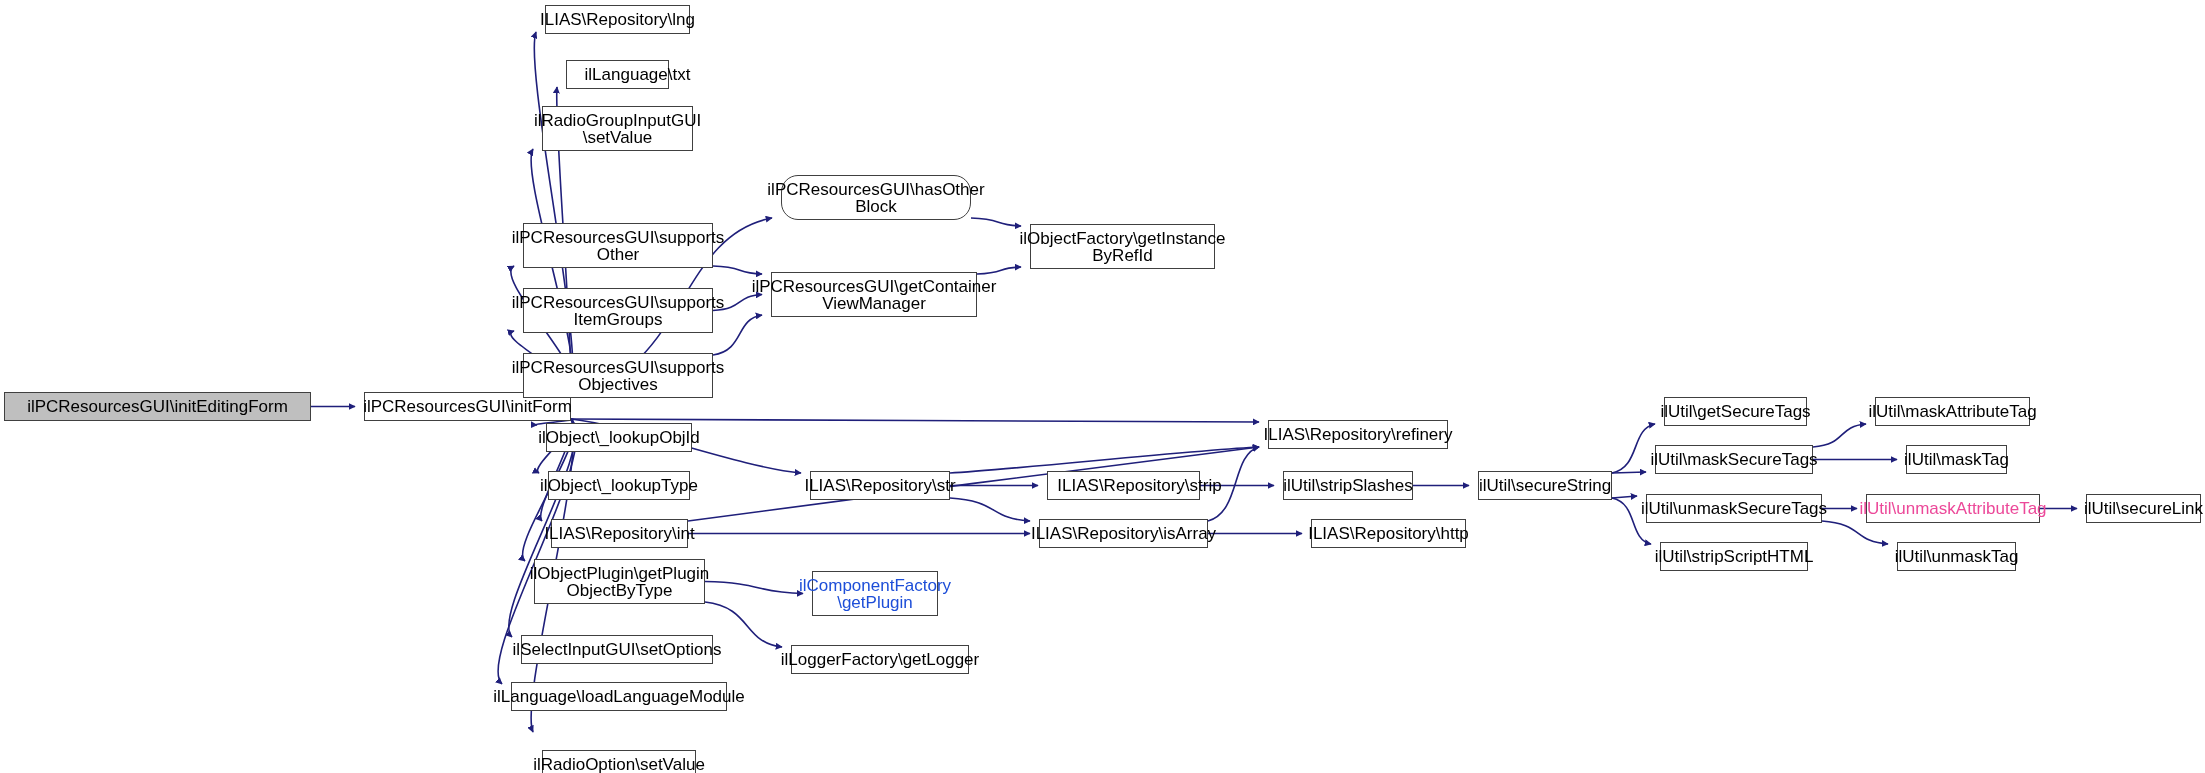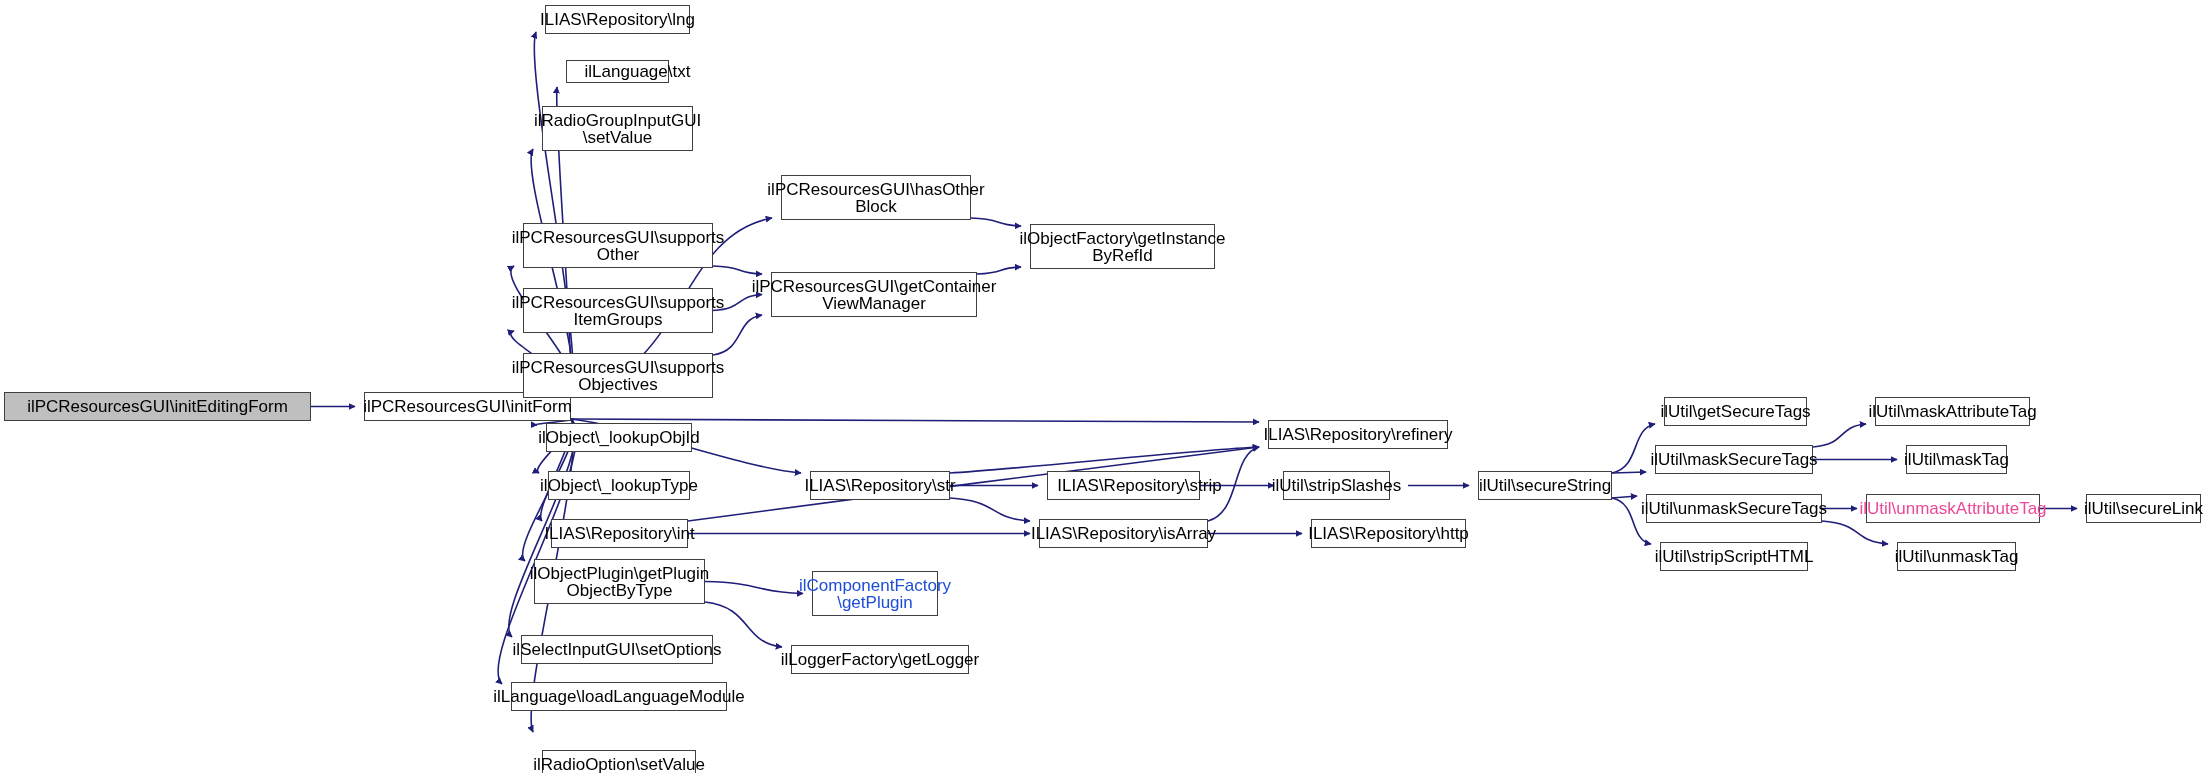--- a/index.html
+++ b/index.html
@@ -69,21 +69,21 @@
   <div id="nodes-layer">
       <div class="node root" style="left: 4px; top: 392px; width: 307px; height: 29px; background: rgb(191, 191, 191); border-color: rgb(64, 64, 64); color: rgb(0, 0, 0);">
         <span class="lbl">ilPCResourcesGUI\initEditingForm</span>
       </div>
       <div class="node" style="left: 364px; top: 392px; width: 207px; height: 29px; background: rgb(255, 255, 255); border-color: rgb(64, 64, 64); color: rgb(0, 0, 0);">
         <span class="lbl">ilPCResourcesGUI\initForm</span>
       </div>
       <div class="node" style="left: 545px; top: 5px; width: 145px; height: 29px; background: rgb(255, 255, 255); border-color: rgb(64, 64, 64); color: rgb(0, 0, 0);">
         <span class="lbl">ILIAS\Repository\lng</span>
       </div>
-      <div class="node" style="left: 566px; top: 60px; width: 103px; height: 23px; background: rgb(255, 255, 255); border-color: rgb(64, 64, 64); color: rgb(0, 0, 0); padding-left: 40px;">
+      <div class="node" style="left: 566px; top: 60px; width: 103px; height: 29px; background: rgb(255, 255, 255); border-color: rgb(64, 64, 64); color: rgb(0, 0, 0); padding-left: 40px;">
         <span class="lbl">ilLanguage\txt</span>
       </div>
       <div class="node" style="left: 542px; top: 106px; width: 151px; height: 45px; background: rgb(255, 255, 255); border-color: rgb(64, 64, 64); color: rgb(0, 0, 0);">
         <span class="lbl">ilRadioGroupInputGUI
 \setValue</span>
       </div>
       <div class="node" style="left: 523px; top: 223px; width: 190px; height: 45px; background: rgb(255, 255, 255); border-color: rgb(64, 64, 64); color: rgb(0, 0, 0);">
         <span class="lbl">ilPCResourcesGUI\supports
 Other</span>
       </div>
@@ -110,21 +110,21 @@
       </div>
       <div class="node" style="left: 521px; top: 635px; width: 192px; height: 29px; background: rgb(255, 255, 255); border-color: rgb(64, 64, 64); color: rgb(0, 0, 0);">
         <span class="lbl">ilSelectInputGUI\setOptions</span>
       </div>
       <div class="node" style="left: 511px; top: 682px; width: 216px; height: 29px; background: rgb(255, 255, 255); border-color: rgb(64, 64, 64); color: rgb(0, 0, 0);">
         <span class="lbl">ilLanguage\loadLanguageModule</span>
       </div>
       <div class="node" style="left: 542px; top: 750px; width: 154px; height: 29px; background: rgb(255, 255, 255); border-color: rgb(64, 64, 64); color: rgb(0, 0, 0);">
         <span class="lbl">ilRadioOption\setValue</span>
       </div>
-      <div class="node" style="left: 781px; top: 175px; width: 190px; height: 45px; background: rgb(255, 255, 255); border-color: rgb(64, 64, 64); color: rgb(0, 0, 0);">
+      <div class="node" style="left: 781px; top: 175px; width: 190px; height: 45px; background: rgb(255, 255, 255); border-color: rgb(64, 64, 64); color: rgb(0, 0, 0); border-radius: 17px;">
         <span class="lbl">ilPCResourcesGUI\hasOther
 Block</span>
       </div>
       <div class="node" style="left: 771px; top: 272px; width: 206px; height: 45px; background: rgb(255, 255, 255); border-color: rgb(64, 64, 64); color: rgb(0, 0, 0);">
         <span class="lbl">ilPCResourcesGUI\getContainer
 ViewManager</span>
       </div>
       <div class="node" style="left: 1030px; top: 224px; width: 185px; height: 45px; background: rgb(255, 255, 255); border-color: rgb(64, 64, 64); color: rgb(0, 0, 0);">
         <span class="lbl">ilObjectFactory\getInstance
 ByRefId</span>
@@ -137,21 +137,21 @@
       </div>
       <div class="node" style="left: 1039px; top: 519px; width: 169px; height: 29px; background: rgb(255, 255, 255); border-color: rgb(64, 64, 64); color: rgb(0, 0, 0);">
         <span class="lbl">ILIAS\Repository\isArray</span>
       </div>
       <div class="node" style="left: 1311px; top: 519px; width: 155px; height: 29px; background: rgb(255, 255, 255); border-color: rgb(64, 64, 64); color: rgb(0, 0, 0);">
         <span class="lbl">ILIAS\Repository\http</span>
       </div>
       <div class="node" style="left: 1268px; top: 420px; width: 180px; height: 29px; background: rgb(255, 255, 255); border-color: rgb(64, 64, 64); color: rgb(0, 0, 0);">
         <span class="lbl">ILIAS\Repository\refinery</span>
       </div>
-      <div class="node" style="left: 1283px; top: 471px; width: 107px; height: 29px; background: rgb(255, 255, 255); border-color: rgb(64, 64, 64); color: rgb(0, 0, 0);">
+      <div class="node" style="left: 1283px; top: 471px; width: 130px; height: 29px; background: rgb(255, 255, 255); border-color: rgb(64, 64, 64); color: rgb(0, 0, 0);">
         <span class="lbl">ilUtil\stripSlashes</span>
       </div>
       <div class="node" style="left: 1478px; top: 471px; width: 134px; height: 29px; background: rgb(255, 255, 255); border-color: rgb(64, 64, 64); color: rgb(0, 0, 0);">
         <span class="lbl">ilUtil\secureString</span>
       </div>
       <div class="node" style="left: 1664px; top: 397px; width: 143px; height: 29px; background: rgb(255, 255, 255); border-color: rgb(64, 64, 64); color: rgb(0, 0, 0);">
         <span class="lbl">ilUtil\getSecureTags</span>
       </div>
       <div class="node" style="left: 1655px; top: 445px; width: 158px; height: 29px; background: rgb(255, 255, 255); border-color: rgb(64, 64, 64); color: rgb(0, 0, 0);">
         <span class="lbl">ilUtil\maskSecureTags</span>

